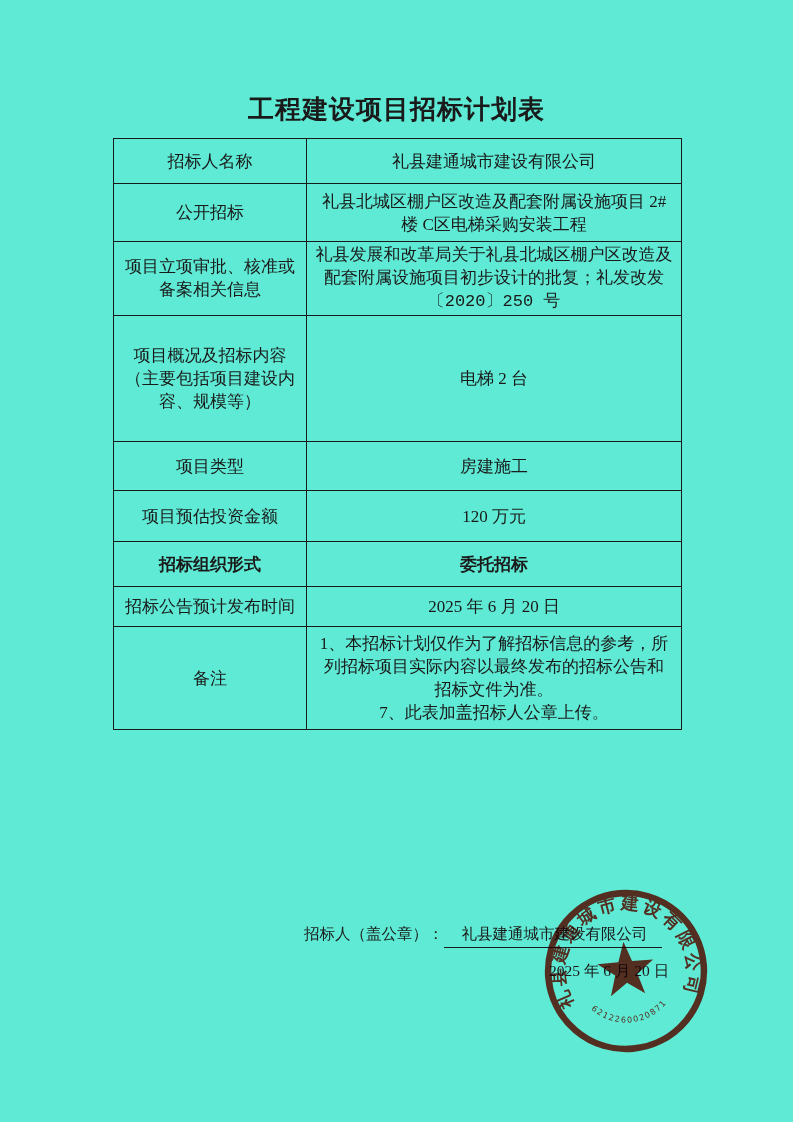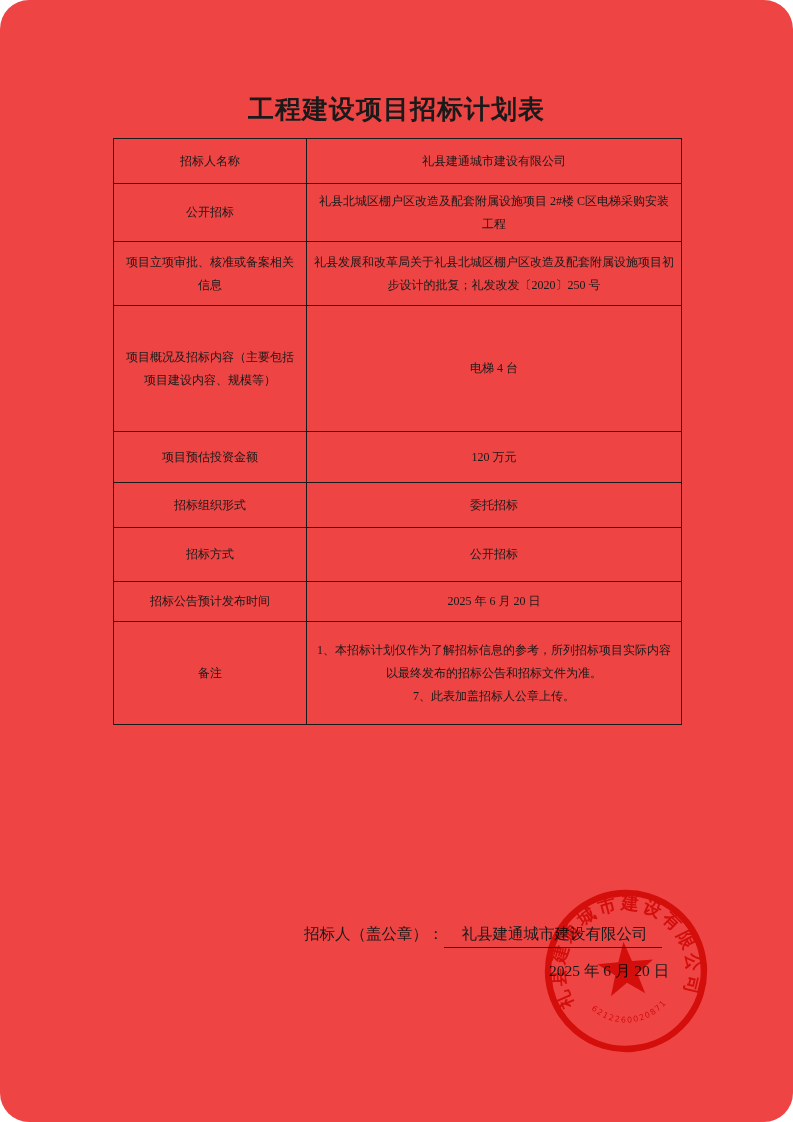--- a/index.html
+++ b/index.html
@@ -1,24 +1,23 @@
 <!DOCTYPE html>
 <html><head>
 <meta charset="utf-8">
 <style>
   html, body { margin: 0; padding: 0; background: #ffffff; }
   .page {
     position: relative;
     width: 793px;
     height: 1122px;
-    background: #ef4444;
+    background: #5eead4;
     font-family: "Liberation Serif", "DejaVu Serif", serif;
     color: #1a1a1a;
     overflow: hidden;
-    border-radius: 29px;
   }
   .title {
     position: absolute;
     top: 92px;
     left: 0;
     width: 100%;
     text-align: center;
     font-family: "DejaVu Sans", "Liberation Sans", sans-serif;
     font-size: 26px;
     font-weight: bold;
@@ -30,35 +29,35 @@
     left: 113px;
     top: 138px;
     width: 568px;
     border-collapse: collapse;
     table-layout: fixed;
   }
   col.c1 { width: 193px; }
   col.c2 { width: 375px; }
   td {
     border: 1.5px solid #1a1a1a;
-    font-size: 12px;
+    font-size: 17px;
     line-height: 23px;
     text-align: center;
     vertical-align: middle;
     padding: 2px 7px;
     word-break: break-all;
   }
   tr.r1  { height: 45px; }
   tr.r2  { height: 58px; }
   tr.r3  { height: 42px; }
-  tr.r4  { height: 64px; }
+  tr.r4  { height: 64px; font-family: Liberation Mono, monospace; }
   tr.r5  { height: 126px; }
   tr.r6  { height: 49px; }
   tr.r7  { height: 51px; }
-  tr.r8  { height: 45px; }
+  tr.r8  { height: 45px; font-weight: bold; }
   tr.r9  { height: 54px; }
   tr.r10 { height: 40px; }
   tr.r11 { height: 64px; }
   tr.r12 { height: 103px; }
   td.value-left { text-align: center; padding: 4px 10px; }
   .sig-line {
     position: absolute;
     left: 304px;
     top: 924px;
     font-size: 15.5px;
@@ -107,33 +106,33 @@
       <tr class="r2">
         <td>公开招标</td>
         <td>礼县北城区棚户区改造及配套附属设施项目 2#楼 C区电梯采购安装工程</td>
       </tr>
       <tr class="r4">
         <td>项目立项审批、核准或备案相关信息</td>
         <td>礼县发展和改革局关于礼县北城区棚户区改造及配套附属设施项目初步设计的批复；礼发改发〔2020〕250 号</td>
       </tr>
       <tr class="r5">
         <td>项目概况及招标内容（主要包括项目建设内容、规模等）</td>
-        <td>电梯 4 台</td>
+        <td>电梯 2 台</td>
+      </tr>
+      <tr class="r6">
+        <td>项目类型</td>
+        <td>房建施工</td>
       </tr>
       <tr class="r7">
         <td>项目预估投资金额</td>
         <td>120 万元</td>
       </tr>
       <tr class="r8">
         <td>招标组织形式</td>
         <td>委托招标</td>
-      </tr>
-      <tr class="r9">
-        <td>招标方式</td>
-        <td>公开招标</td>
       </tr>
       <tr class="r10">
         <td>招标公告预计发布时间</td>
         <td>2025 年 6 月 20 日</td>
       </tr>
       <tr class="r12">
         <td>备注</td>
         <td class="value-left">
           <div>1、本招标计划仅作为了解招标信息的参考，所列招标项目实际内容以最终发布的招标公告和招标文件为准。</div>
           <div>7、此表加盖招标人公章上传。</div>

